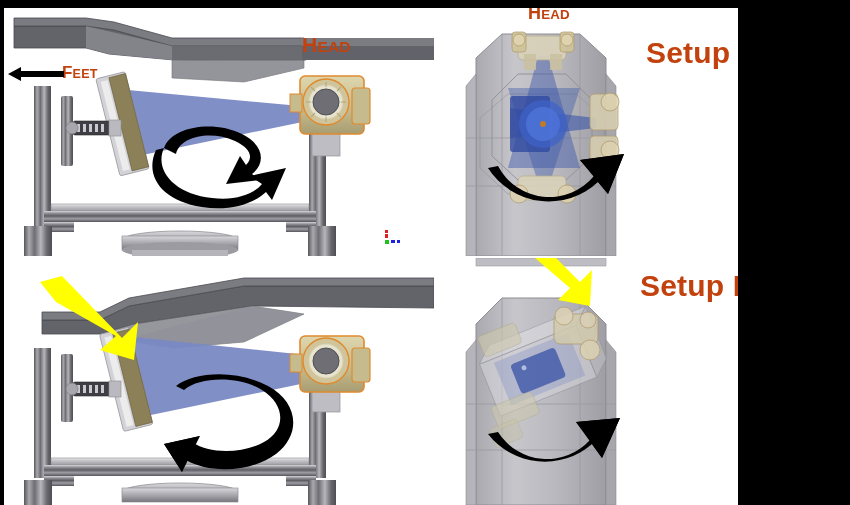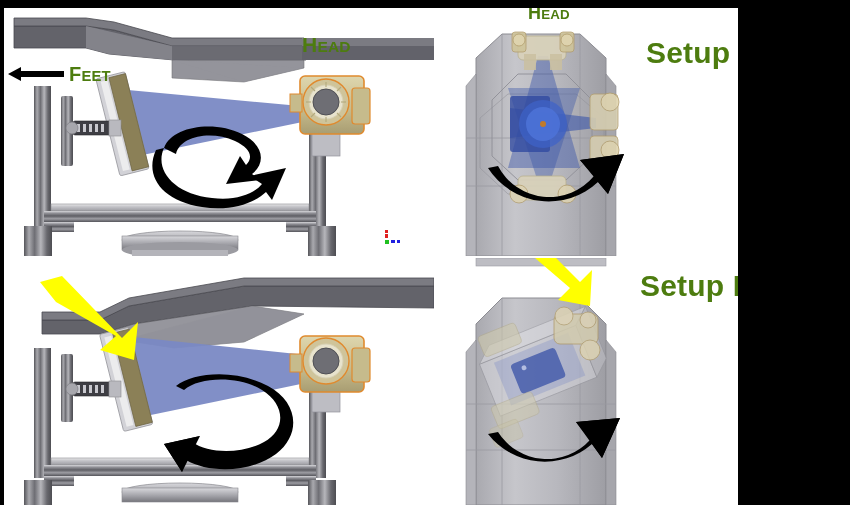--- a/index.html
+++ b/index.html
@@ -21,31 +21,31 @@
 
   
   .panel{position:absolute;overflow:hidden;}
   #panel-side-a{left:4px;top:8px;width:430px;height:248px;}
   #panel-side-b{left:4px;top:258px;width:430px;height:247px;}
   #panel-axial-a{left:440px;top:8px;width:300px;height:248px;}
   #panel-axial-b{left:440px;top:258px;width:300px;height:247px;}
 
   .lbl{
     position:absolute;
-    color:#4d7c0f;
+    color:#c2410c;
     font-weight:bold;
     letter-spacing:.2px;
     white-space:nowrap;
     line-height:1;
   }
   .lbl .big{font-size:1em;}
   .lbl .sm{font-size:0.74em;}
 
   #label-head-side{left:298px;top:26px;font-size:21px;}
-  #label-feet-side{left:65px;top:56px;font-size:20px;}
+  #label-feet-side{left:58px;top:56px;font-size:17px;}
 
   #label-setup-a{left:646px;top:38px;font-size:30px;font-weight:bold;}
   #label-setup-b{left:640px;top:271px;font-size:30px;font-weight:bold;}
 
   svg{display:block;}
   .abs{position:absolute;left:0;top:0;}
 </style>
 </head>
 <body>
 

